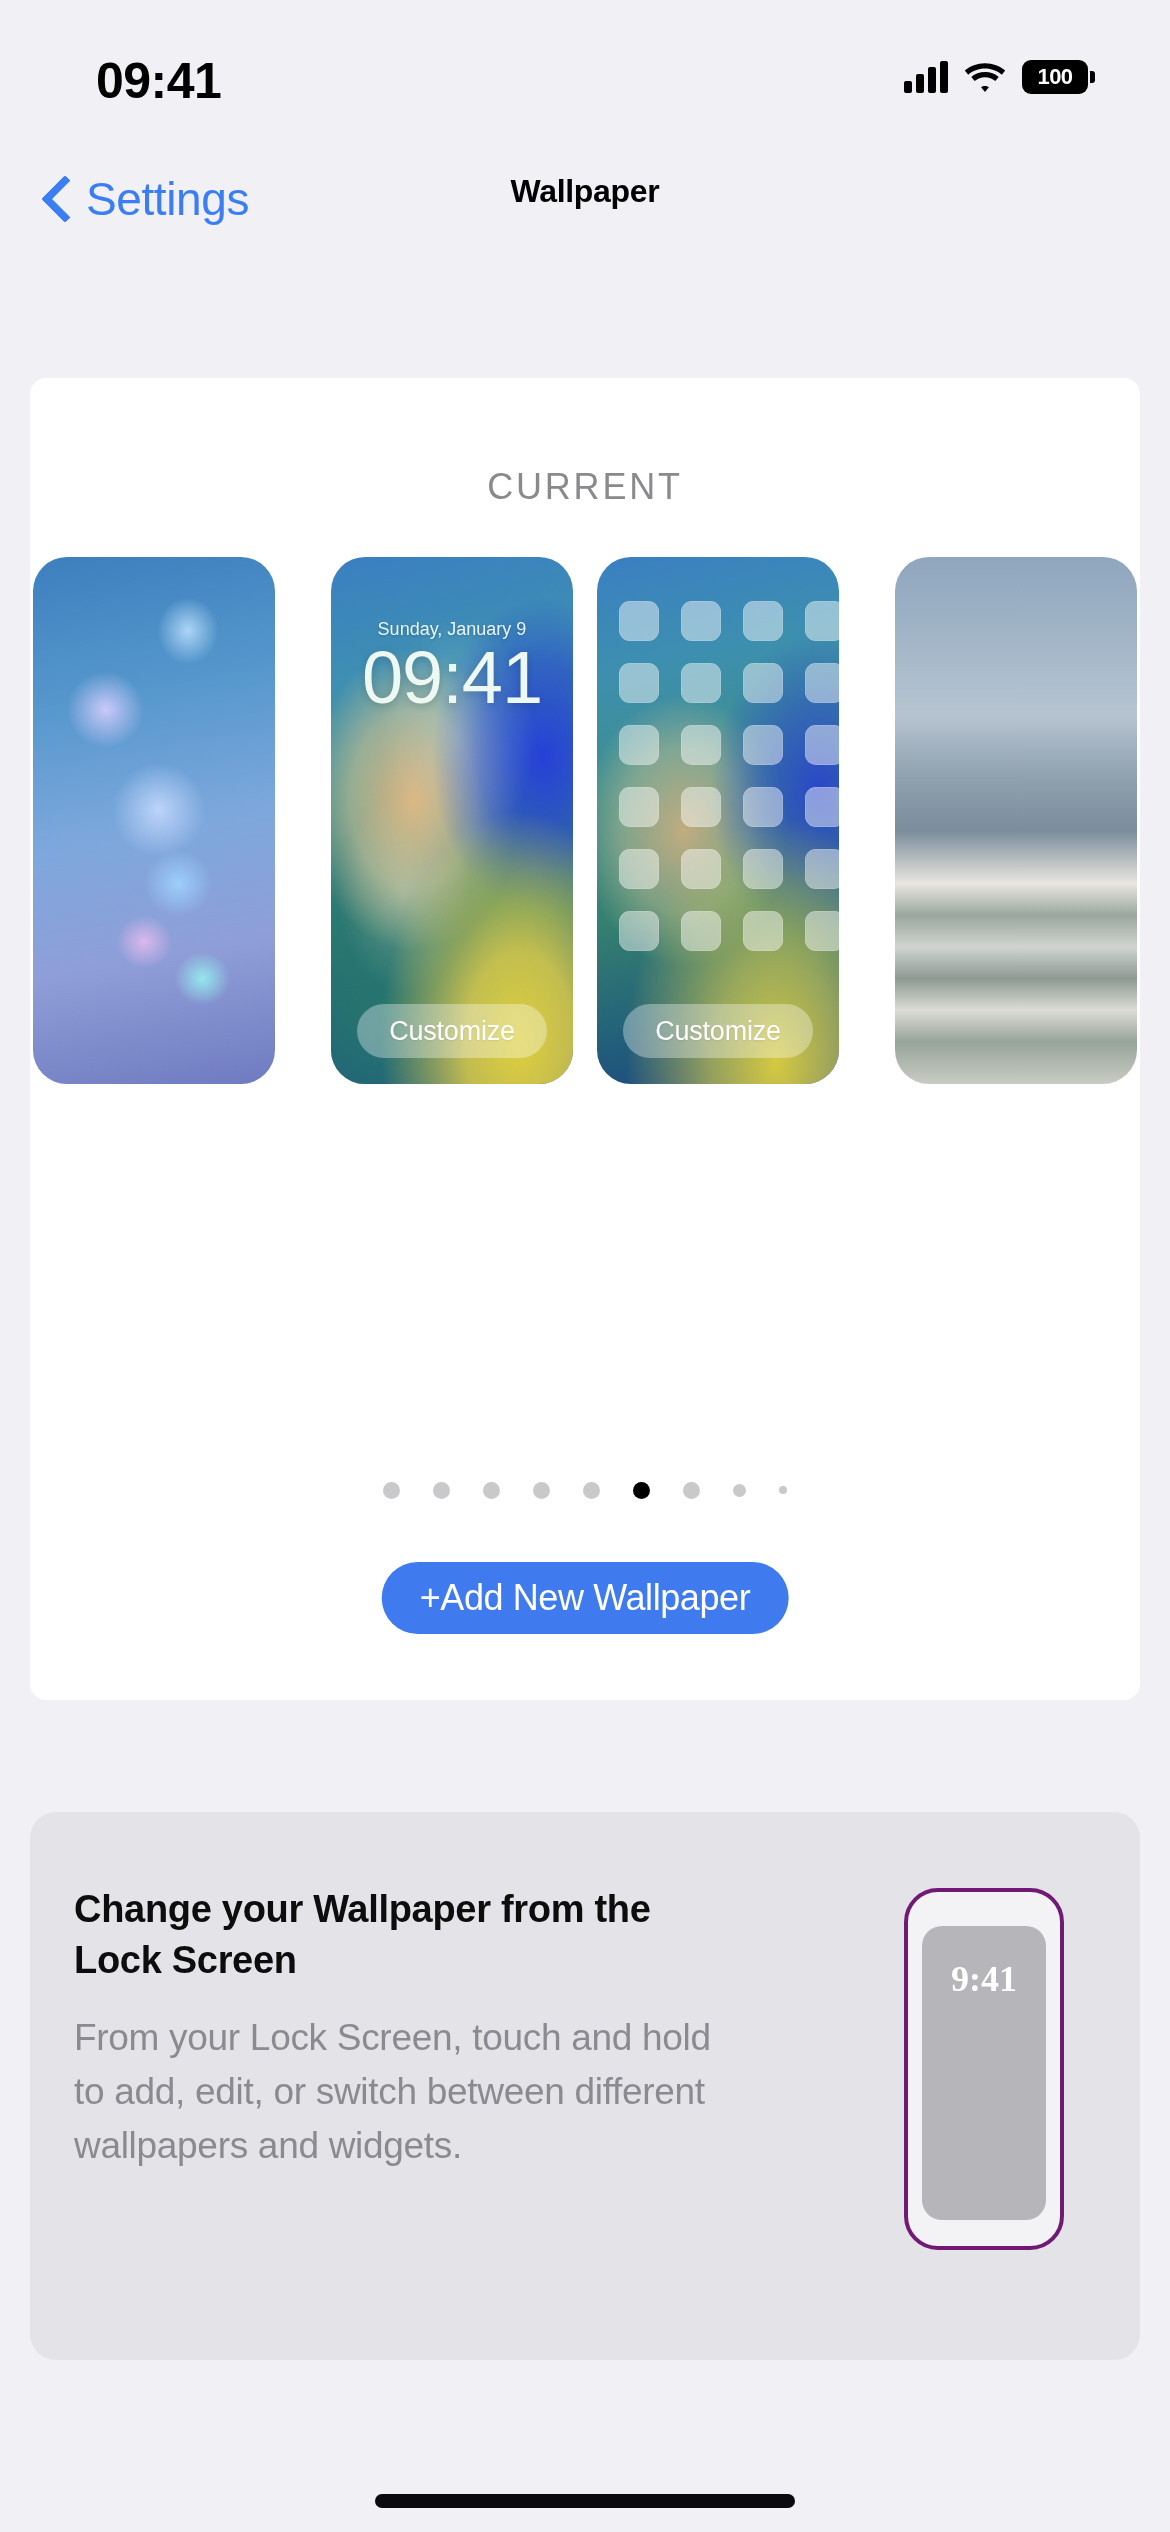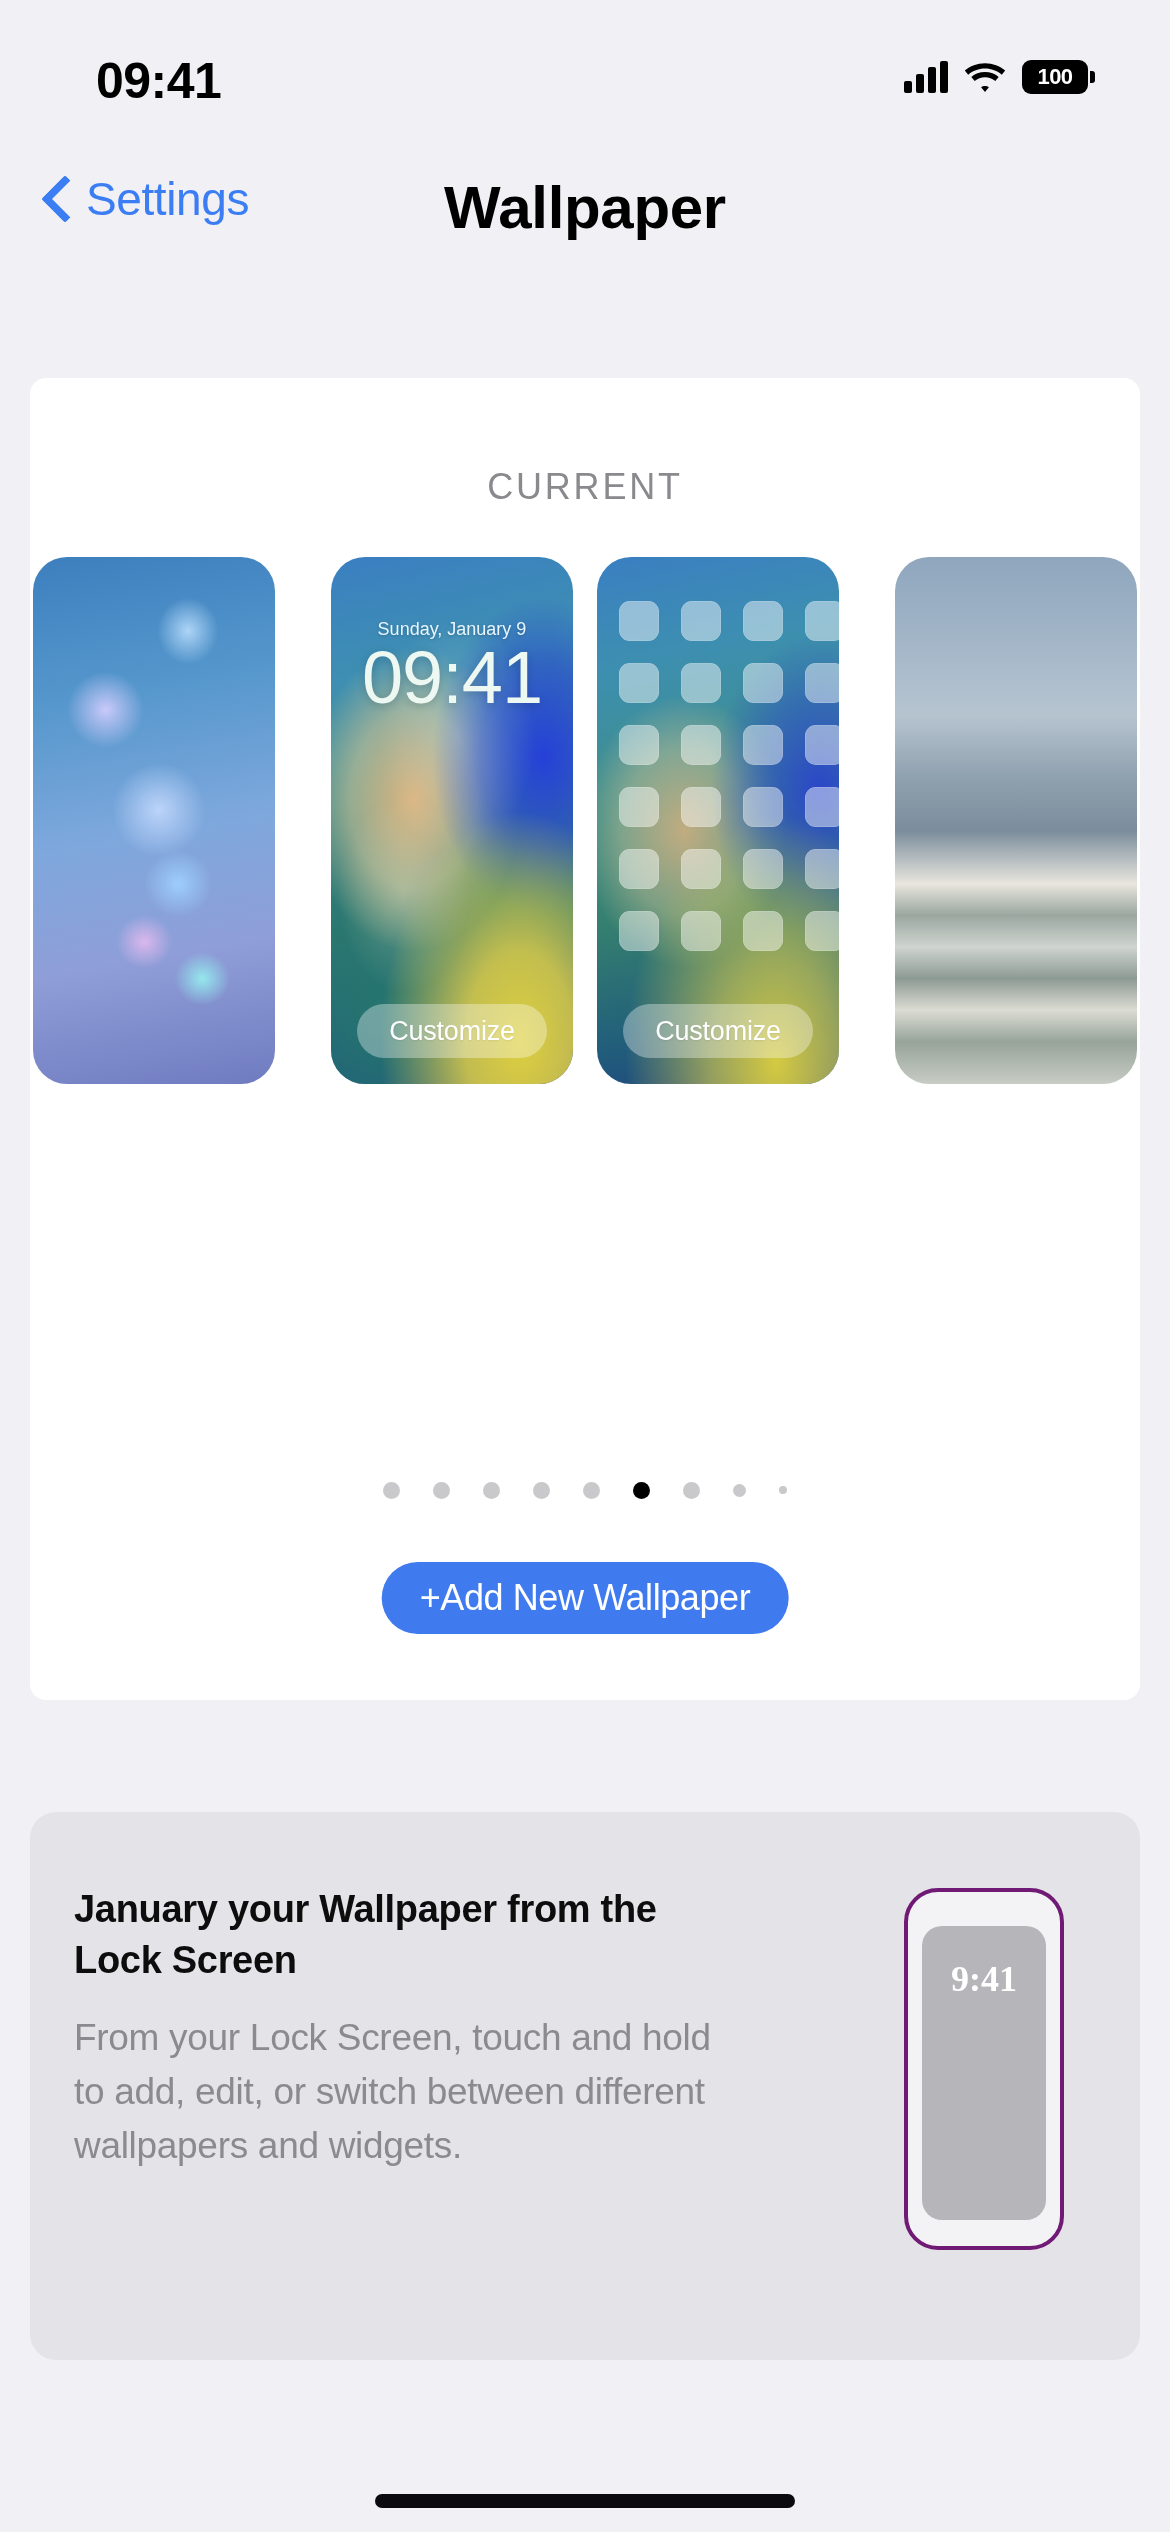--- a/index.html
+++ b/index.html
@@ -126,21 +126,21 @@
   .nav-back-label {
     font-size: 46px;
     color: #3b7df3;
     letter-spacing: -0.4px;
   }
   .nav-title {
     position: absolute;
     left: 0; right: 0;
     top: 13px;
     text-align: center;
-    font-size: 60px;
+    font-size: 32px;
     font-weight: 700;
     color: #000;
     letter-spacing: -0.3px;
   }
 
   
   .current-card {
     position: absolute;
     left: 30px;
     top: 378px;
@@ -533,21 +533,21 @@
       </div>
 
     <button class="add-wallpaper-btn">
       <span>+Add New Wallpaper</span>
     </button>
 
   </div>
 
   <div class="info-card">
     <div class="info-text">
-      <div class="info-title">January your Wallpaper from the Lock Screen</div>
+      <div class="info-title">Change your Wallpaper from the Lock Screen</div>
       <div class="info-body">From your Lock Screen, touch and hold to add, edit, or switch between different wallpapers and widgets.</div>
     </div>
     <div class="phone-illo">
       <div class="phone-screen">
         <div class="phone-time">9:41</div>
       </div>
     </div>
   </div>
 
   <div class="home-indicator"></div>

